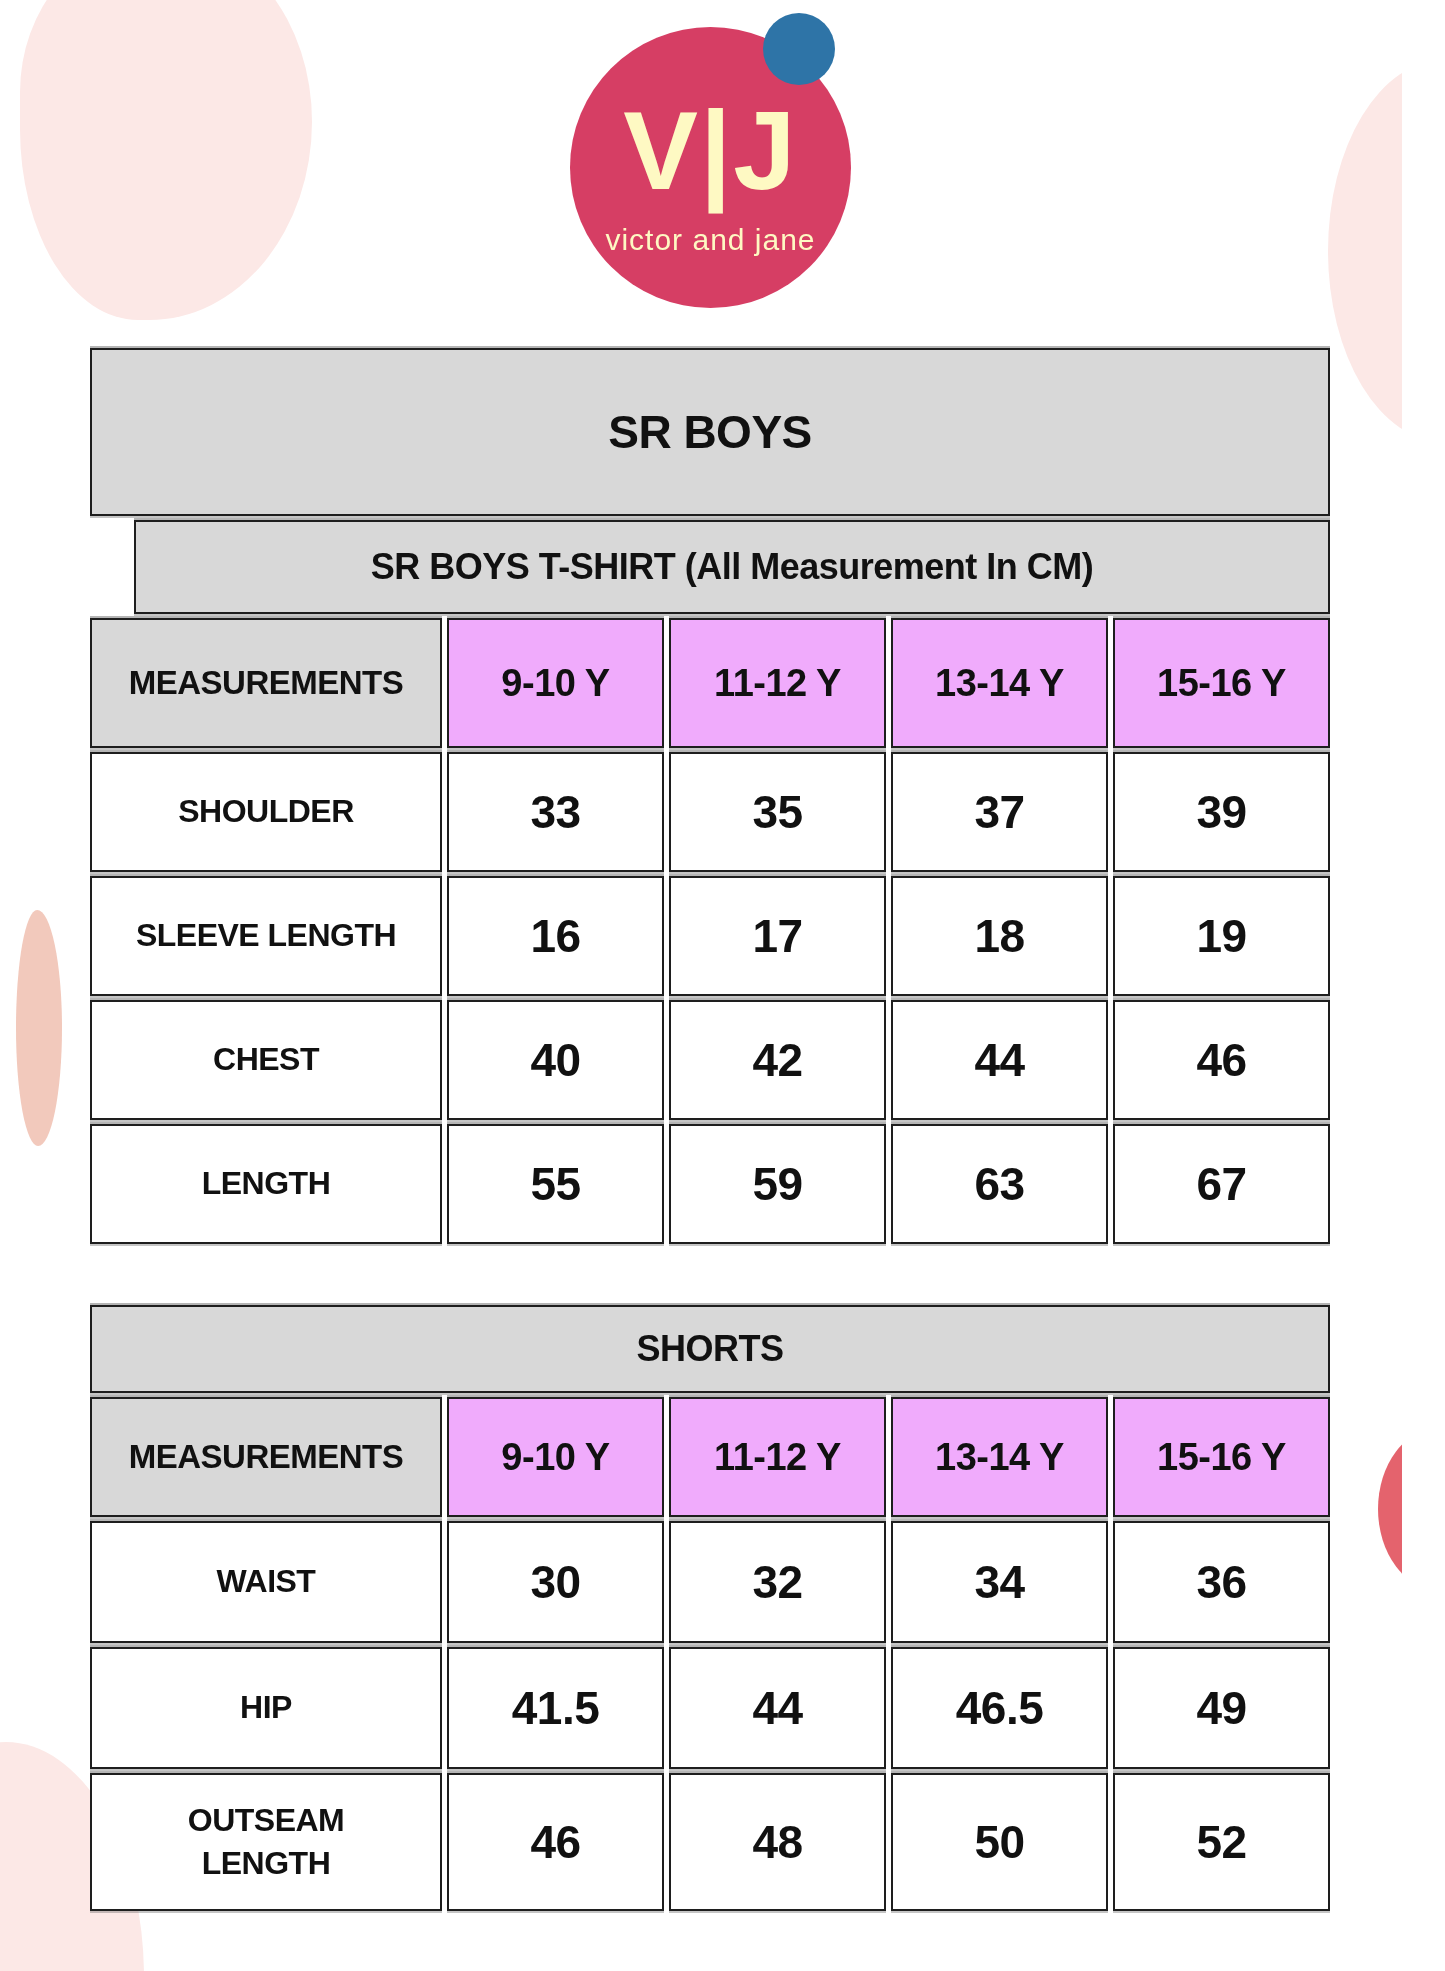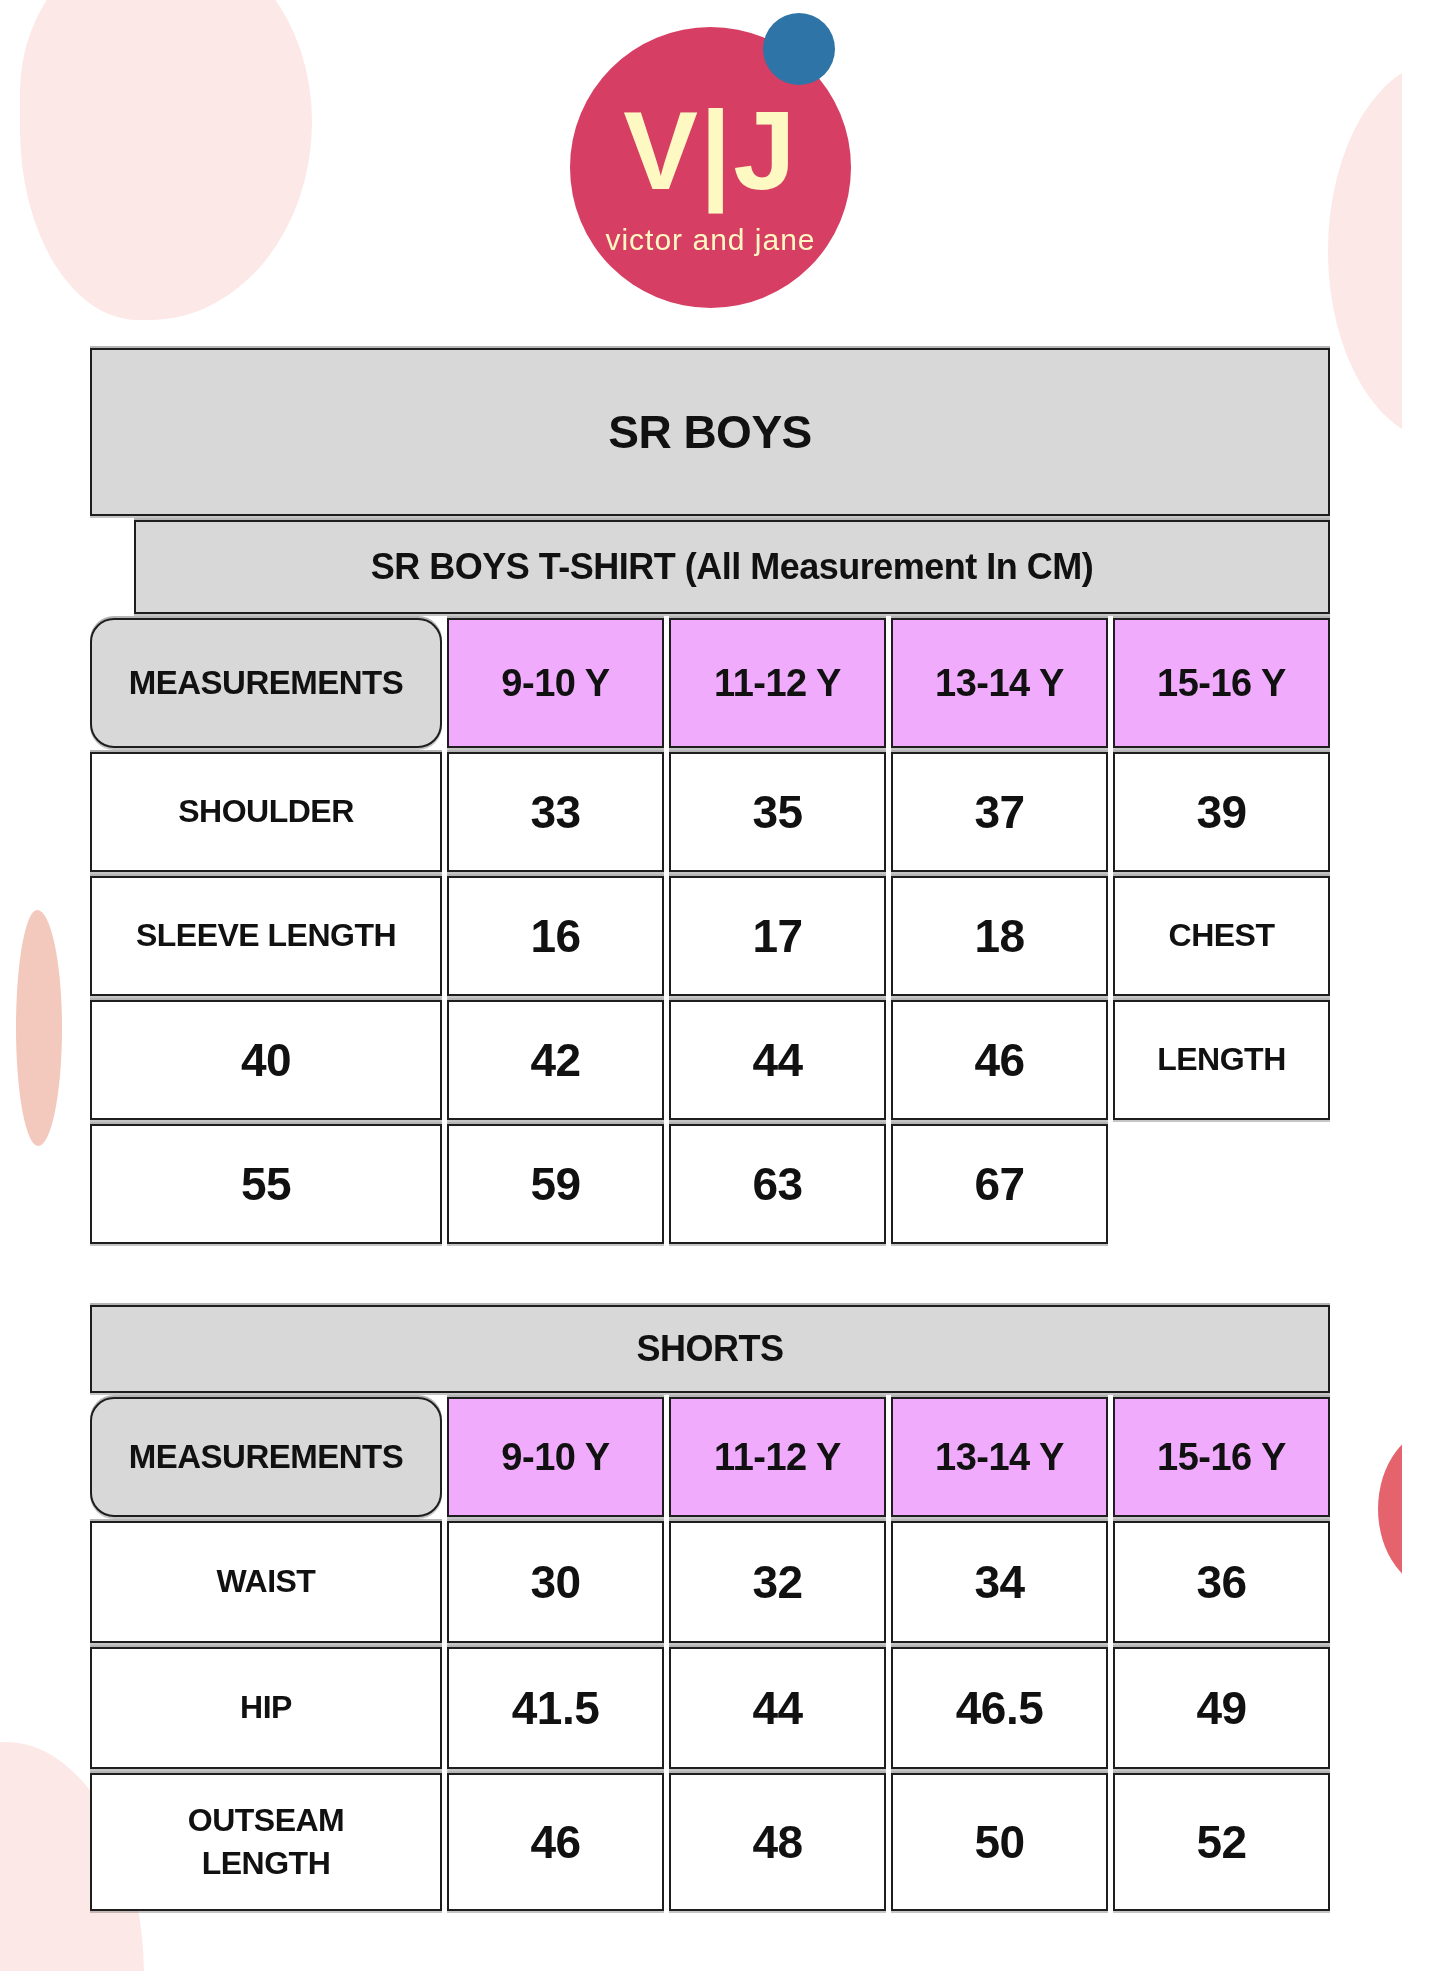--- a/index.html
+++ b/index.html
@@ -53,21 +53,21 @@
     display:flex;align-items:center;justify-content:center;text-align:center;
     box-shadow:0 -2px 0 rgba(90,90,90,.45), 0 2px 0 rgba(90,90,90,.35);
     font-weight:700;letter-spacing:-0.5px;
   }
   .cell.span-all{grid-column:1 / -1;}
   .cell.gray{background:#d8d8d8;}
   .cell.pink{background:#f0abfc;}
   .t1-title{font-size:46px;}
   .t1-subtitle{font-size:36px;margin-left:44px;}
   .t2-title{font-size:36px;}
-  .col-label{font-size:33px;border-radius:24px;}
+  .col-label{font-size:33px;}
   .col-year{font-size:38px;}
   .row-label{font-size:32px;line-height:1.35;padding:0 14px;text-align:center;}
   .row-label .narrow{display:inline-block;max-width:230px;}
   .value{font-size:46px;}
 </style>
 </head>
 <body>
 
 <div class="decor-clip">
   <div class="blob blob-top-left"></div>
@@ -98,20 +98,21 @@
   <div class="cell row-label">SHOULDER</div>
   <div class="cell value">33</div>
   <div class="cell value">35</div>
   <div class="cell value">37</div>
   <div class="cell value">39</div>
 
   <div class="cell row-label">SLEEVE LENGTH</div>
   <div class="cell value">16</div>
   <div class="cell value">17</div>
   <div class="cell value">18</div>
+  <div class="cell value">19</div>
 
   <div class="cell row-label">CHEST</div>
   <div class="cell value">40</div>
   <div class="cell value">42</div>
   <div class="cell value">44</div>
   <div class="cell value">46</div>
 
   <div class="cell row-label">LENGTH</div>
   <div class="cell value">55</div>
   <div class="cell value">59</div>

